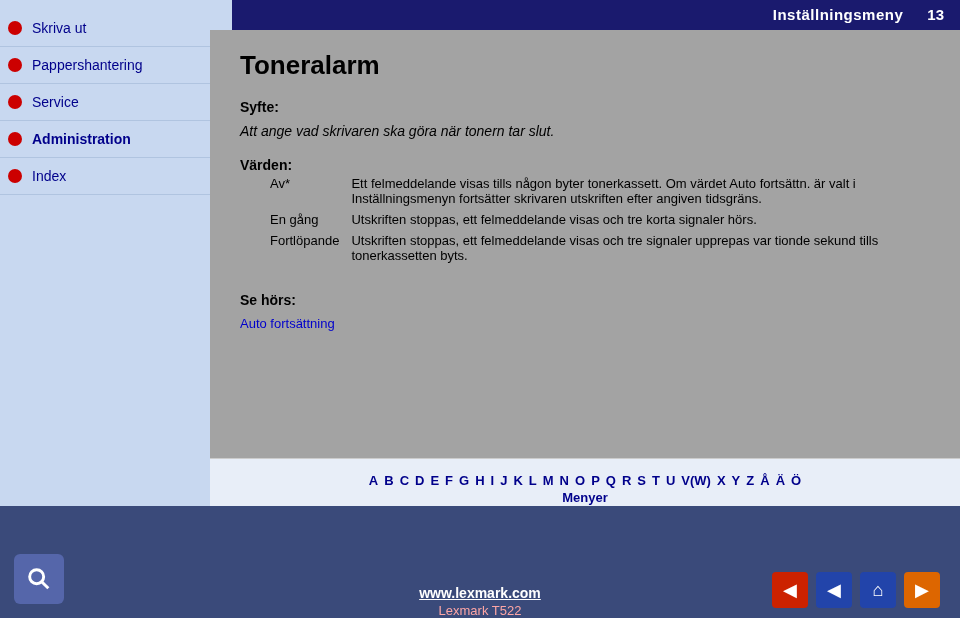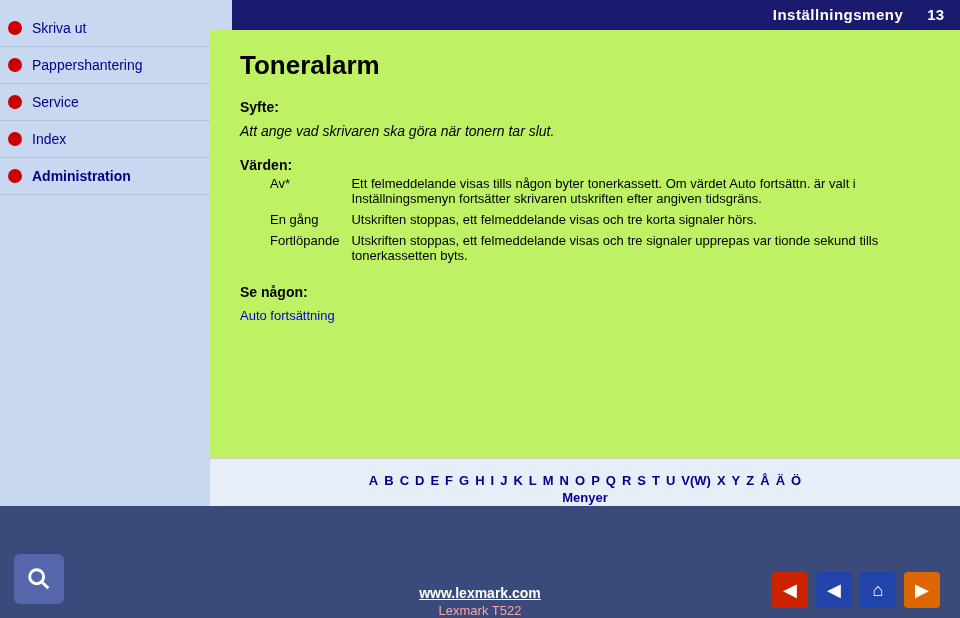--- a/index.html
+++ b/index.html
@@ -80,21 +80,21 @@
     }
 
     
     .main-content {
       position: absolute;
       top: 30px;
       left: 210px;
       right: 0;
       bottom: 100px;
       padding: 20px 30px;
-      background: #bef264;
+      background: #a3a3a3;
     }
 
     .page-title {
       font-size: 26px;
       font-weight: bold;
       color: #000;
       margin-bottom: 18px;
     }
 
     .section-label {
@@ -113,21 +113,21 @@
 
     .values-label {
       font-size: 14px;
       font-weight: bold;
       color: #000;
     }
 
     .values-table {
       width: 100%;
       border-collapse: collapse;
-      margin-bottom: 18px;
+      margin-bottom: 26px;
     }
     .values-table td {
       vertical-align: top;
       padding: 3px 6px;
       font-size: 13px;
       color: #000;
     }
     .values-table td:first-child {
       width: 100px;
       font-weight: normal;
@@ -278,27 +278,27 @@
       <span class="sidebar-label">Skriva ut</span>
     </div>
     <div class="sidebar-item">
       <div class="sidebar-dot"></div>
       <span class="sidebar-label">Pappershantering</span>
     </div>
     <div class="sidebar-item">
       <div class="sidebar-dot"></div>
       <span class="sidebar-label">Service</span>
     </div>
+    <div class="sidebar-item active">
+      <div class="sidebar-dot"></div>
+      <span class="sidebar-label">Administration</span>
+    </div>
     <div class="sidebar-item">
       <div class="sidebar-dot"></div>
       <span class="sidebar-label">Index</span>
-    </div>
-    <div class="sidebar-item active">
-      <div class="sidebar-dot"></div>
-      <span class="sidebar-label">Administration</span>
     </div>
   </nav>
 
 <div class="main-content">
   <div class="page-title">Toneralarm</div>
 
   <div class="section-label">Syfte:</div>
   <div class="purpose-text">Att ange vad skrivaren ska göra när tonern tar slut.</div>
 
   <div class="values-label">Värden:</div>
@@ -312,21 +312,21 @@
           <td>En gång</td>
           <td>Utskriften stoppas, ett felmeddelande visas och tre korta signaler hörs.</td>
         </tr>
         <tr>
           <td>Fortlöpande</td>
           <td>Utskriften stoppas, ett felmeddelande visas och tre signaler upprepas var tionde sekund tills tonerkassetten byts.</td>
         </tr>
       </tbody>
   </table>
 
-  <div class="see-also-label">Se någon:</div>
+  <div class="see-also-label">Se hörs:</div>
   <a class="see-also-link" href="#">Auto fortsättning</a>
 </div>
 
 <div class="index-bar">
   <div class="index-letters" id="index-letters-container">
       <a class="index-letter" href="#">A</a>
       <a class="index-letter" href="#">B</a>
       <a class="index-letter" href="#">C</a>
       <a class="index-letter" href="#">D</a>
       <a class="index-letter" href="#">E</a>

